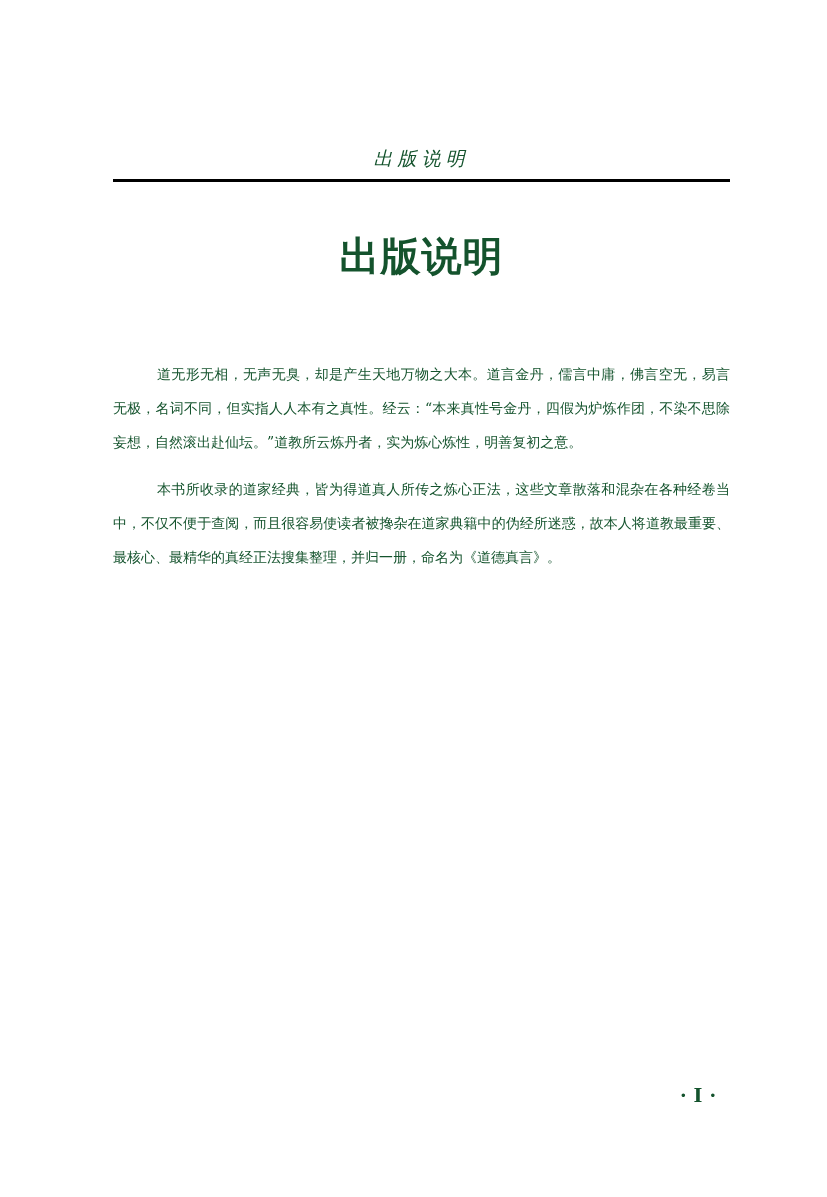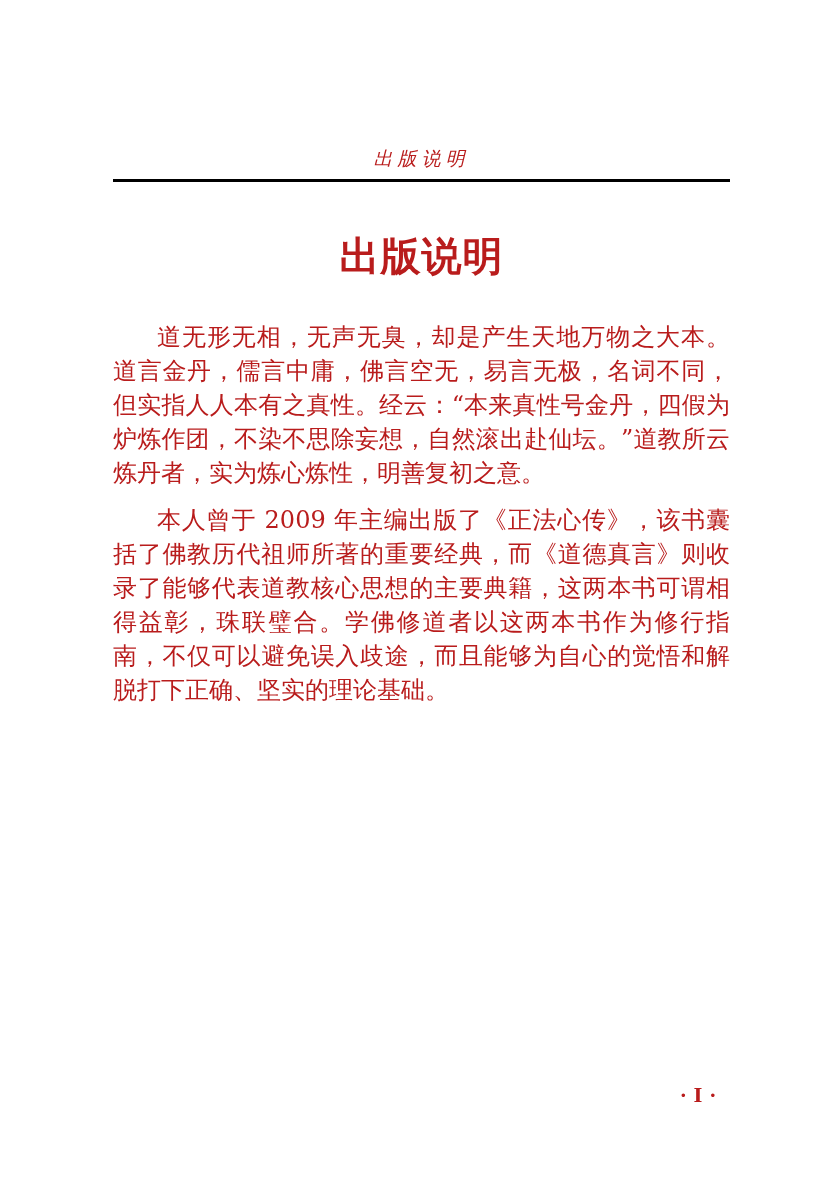--- a/index.html
+++ b/index.html
@@ -6,21 +6,21 @@
     margin: 0;
     padding: 0;
     background: #e8e8e8;
   }
   .page {
     position: relative;
     width: 827px;
     height: 1197px;
     margin: 0 auto;
     background: #ffffff;
-    color: #b91c1c;
+    color: #14532d;
     overflow: hidden;
     font-family: "DejaVu Serif", "Liberation Serif", serif;
   }
   .column {
     position: absolute;
     left: 113px;
     top: 0;
     width: 617px;
   }
   .running-header {
@@ -40,22 +40,22 @@
   .title {
     margin: 52px 0 0 0;
     font-size: 40px;
     line-height: 44px;
     font-weight: bold;
     text-align: center;
     letter-spacing: 1px;
     font-family: "DejaVu Sans", "Liberation Sans", sans-serif;
   }
   .body-text {
-    margin-top: 42px;
-    font-size: 24px;
+    margin-top: 79px;
+    font-size: 14px;
     line-height: 34px;
   }
   .body-text p {
     margin: 0 0 13px 0;
     text-align: justify;
     text-justify: inter-ideograph;
     text-indent: 44px;
   }
   .page-number {
     position: absolute;
@@ -77,18 +77,18 @@
   <div class="column">
 
     <div class="running-header">出版说明</div>
 
     <div class="rule"></div>
 
     <h1 class="title">出版说明</h1>
 
     <div class="body-text">
       <p>道无形无相，无声无臭，却是产生天地万物之大本。道言金丹，儒言中庸，佛言空无，易言无极，名词不同，但实指人人本有之真性。经云：“本来真性号金丹，四假为炉炼作团，不染不思除妄想，自然滚出赴仙坛。”道教所云炼丹者，实为炼心炼性，明善复初之意。</p>
-      <p>本人曾于 2009 年主编出版了《正法心传》，该书囊括了佛教历代祖师所著的重要经典，而《道德真言》则收录了能够代表道教核心思想的主要典籍，这两本书可谓相得益彰，珠联璧合。学佛修道者以这两本书作为修行指南，不仅可以避免误入歧途，而且能够为自心的觉悟和解脱打下正确、坚实的理论基础。</p>
+      <p>本书所收录的道家经典，皆为得道真人所传之炼心正法，这些文章散落和混杂在各种经卷当中，不仅不便于查阅，而且很容易使读者被搀杂在道家典籍中的伪经所迷惑，故本人将道教最重要、最核心、最精华的真经正法搜集整理，并归一册，命名为《道德真言》。</p>
     </div>
   </div>
 
   <div class="page-number">·Ⅰ·</div>
 </div>
 
 </body></html>

